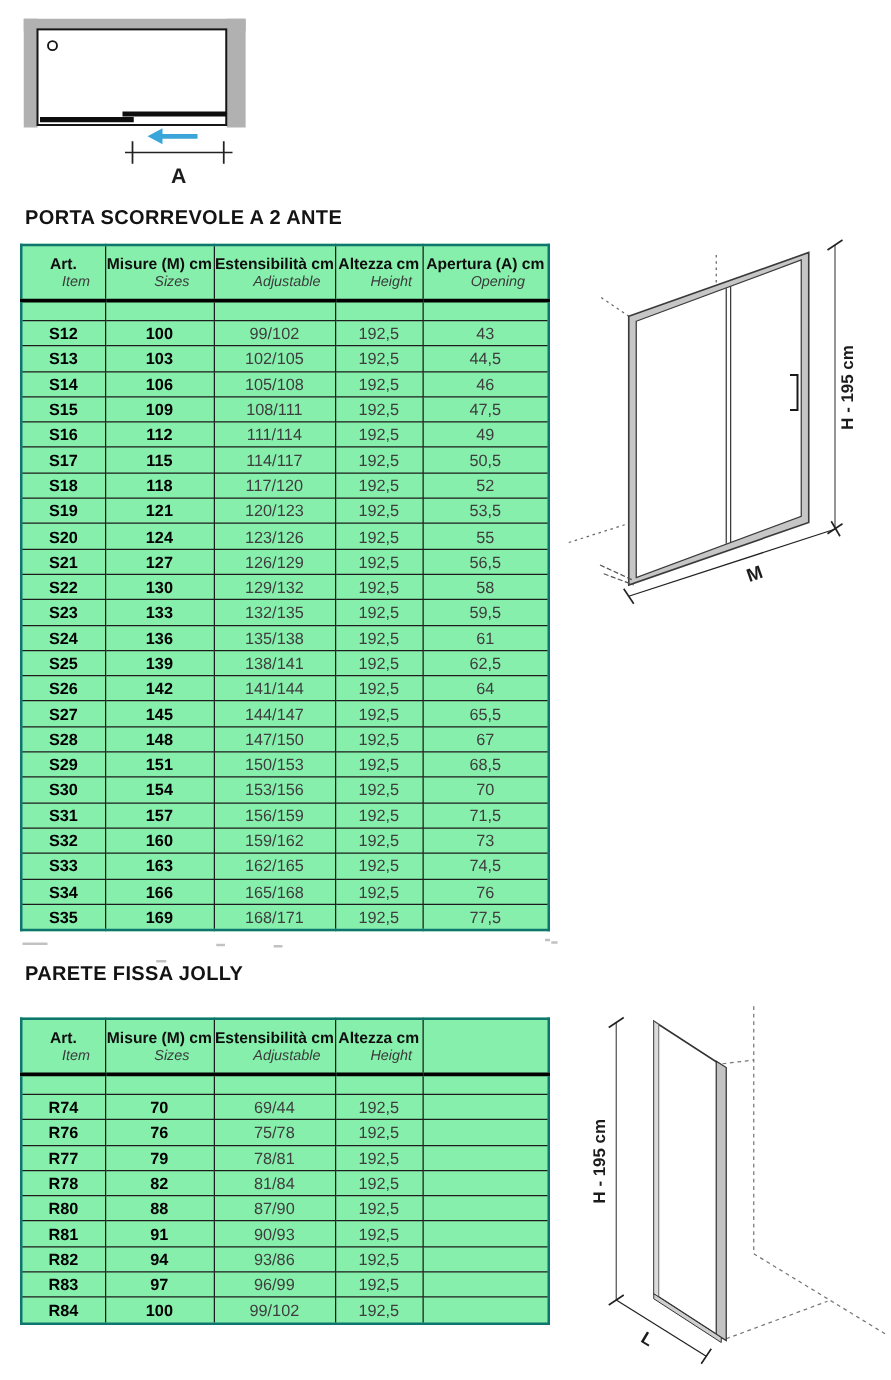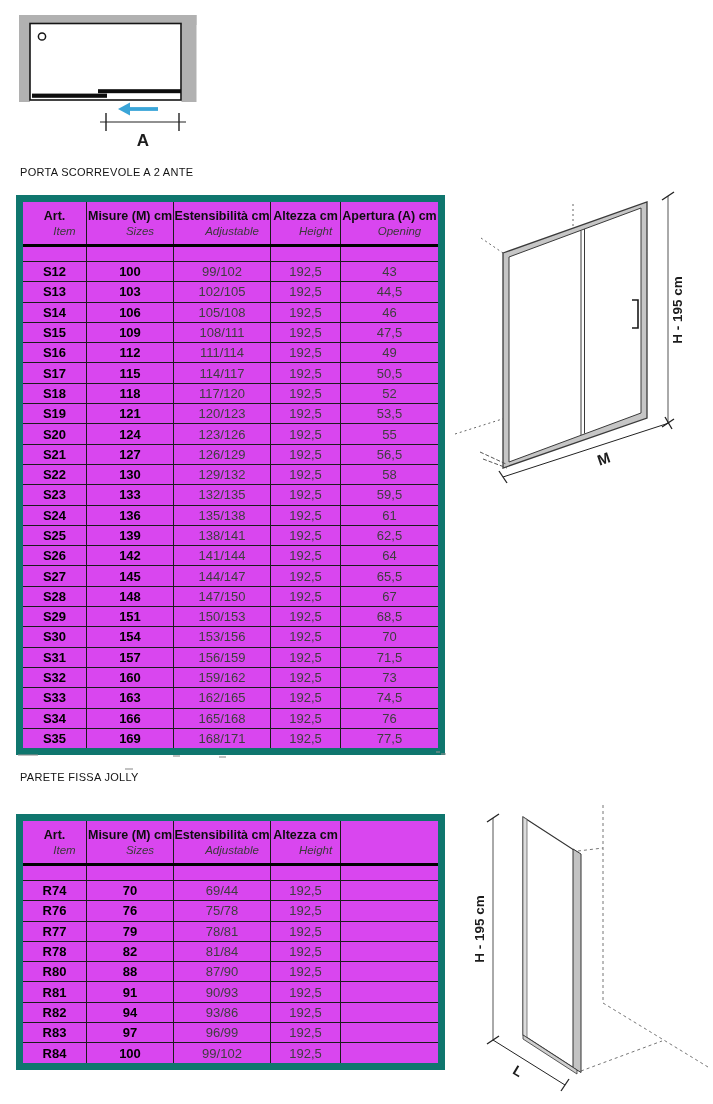--- a/index.html
+++ b/index.html
@@ -4,30 +4,30 @@
 <style>
   html,body{margin:0;padding:0;}
   body{
     width:713px;height:1104px;position:relative;background:#ffffff;
     font-family:"Liberation Sans", sans-serif;color:#111;overflow:hidden;
   }
   .abs{position:absolute;}
 
   
   .section-title{
-    position:absolute;left:20px;font-weight:normal;font-size:11px;
+    position:absolute;left:20px;font-weight:bold;font-size:16px;
     letter-spacing:.3px;color:#131313;white-space:nowrap;
   }
   #title1{top:166px;}
   #title2{top:771px;}
 
   
   table.spec{
     position:absolute;left:16px;border-collapse:collapse;table-layout:fixed;
-    width:422px;background:#d946ef;border:7px solid #0f766e;
+    width:422px;background:#86efac;border:2px solid #0f766e;
   }
   #table1{top:195px;}
   #table2{top:814px;}
   table.spec th, table.spec td{
     border:1px solid #1c1c1c;text-align:center;vertical-align:middle;padding:0;
   }
   table.spec thead th{
     height:42px;border-bottom:3px solid #000;font-weight:normal;
   }
   .th-main{font-weight:bold;font-size:12.5px;color:#0e0e0e;line-height:1.45;}

